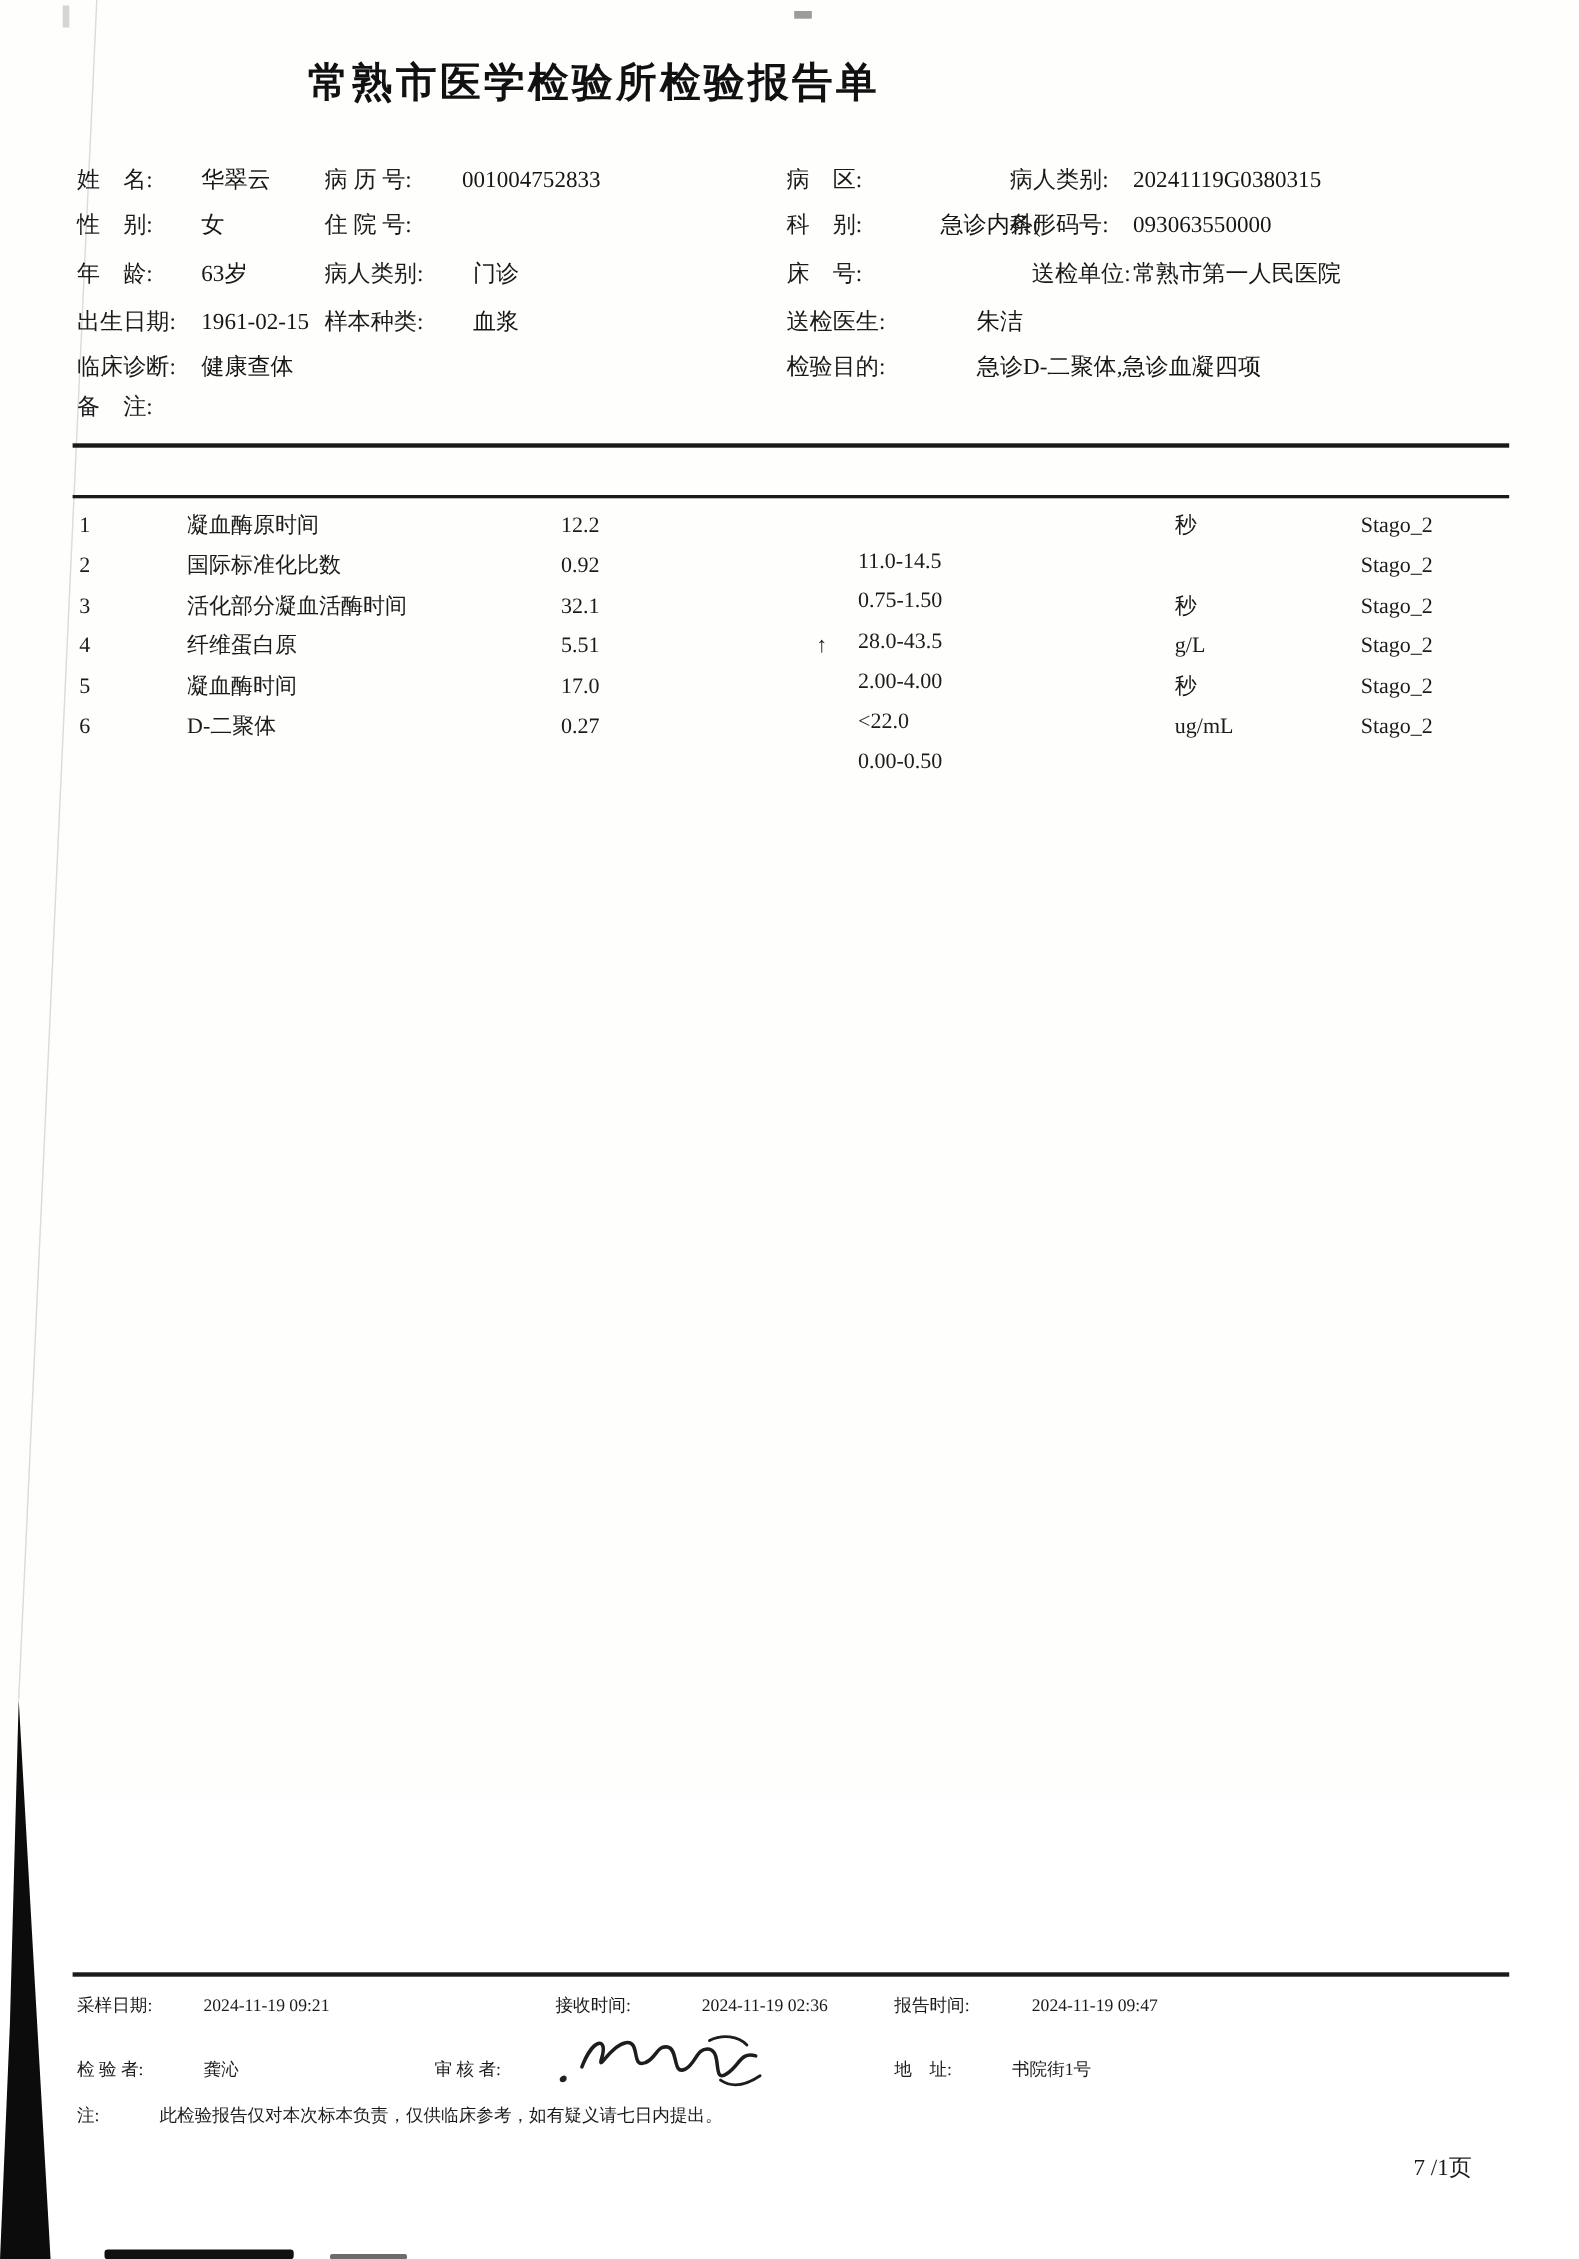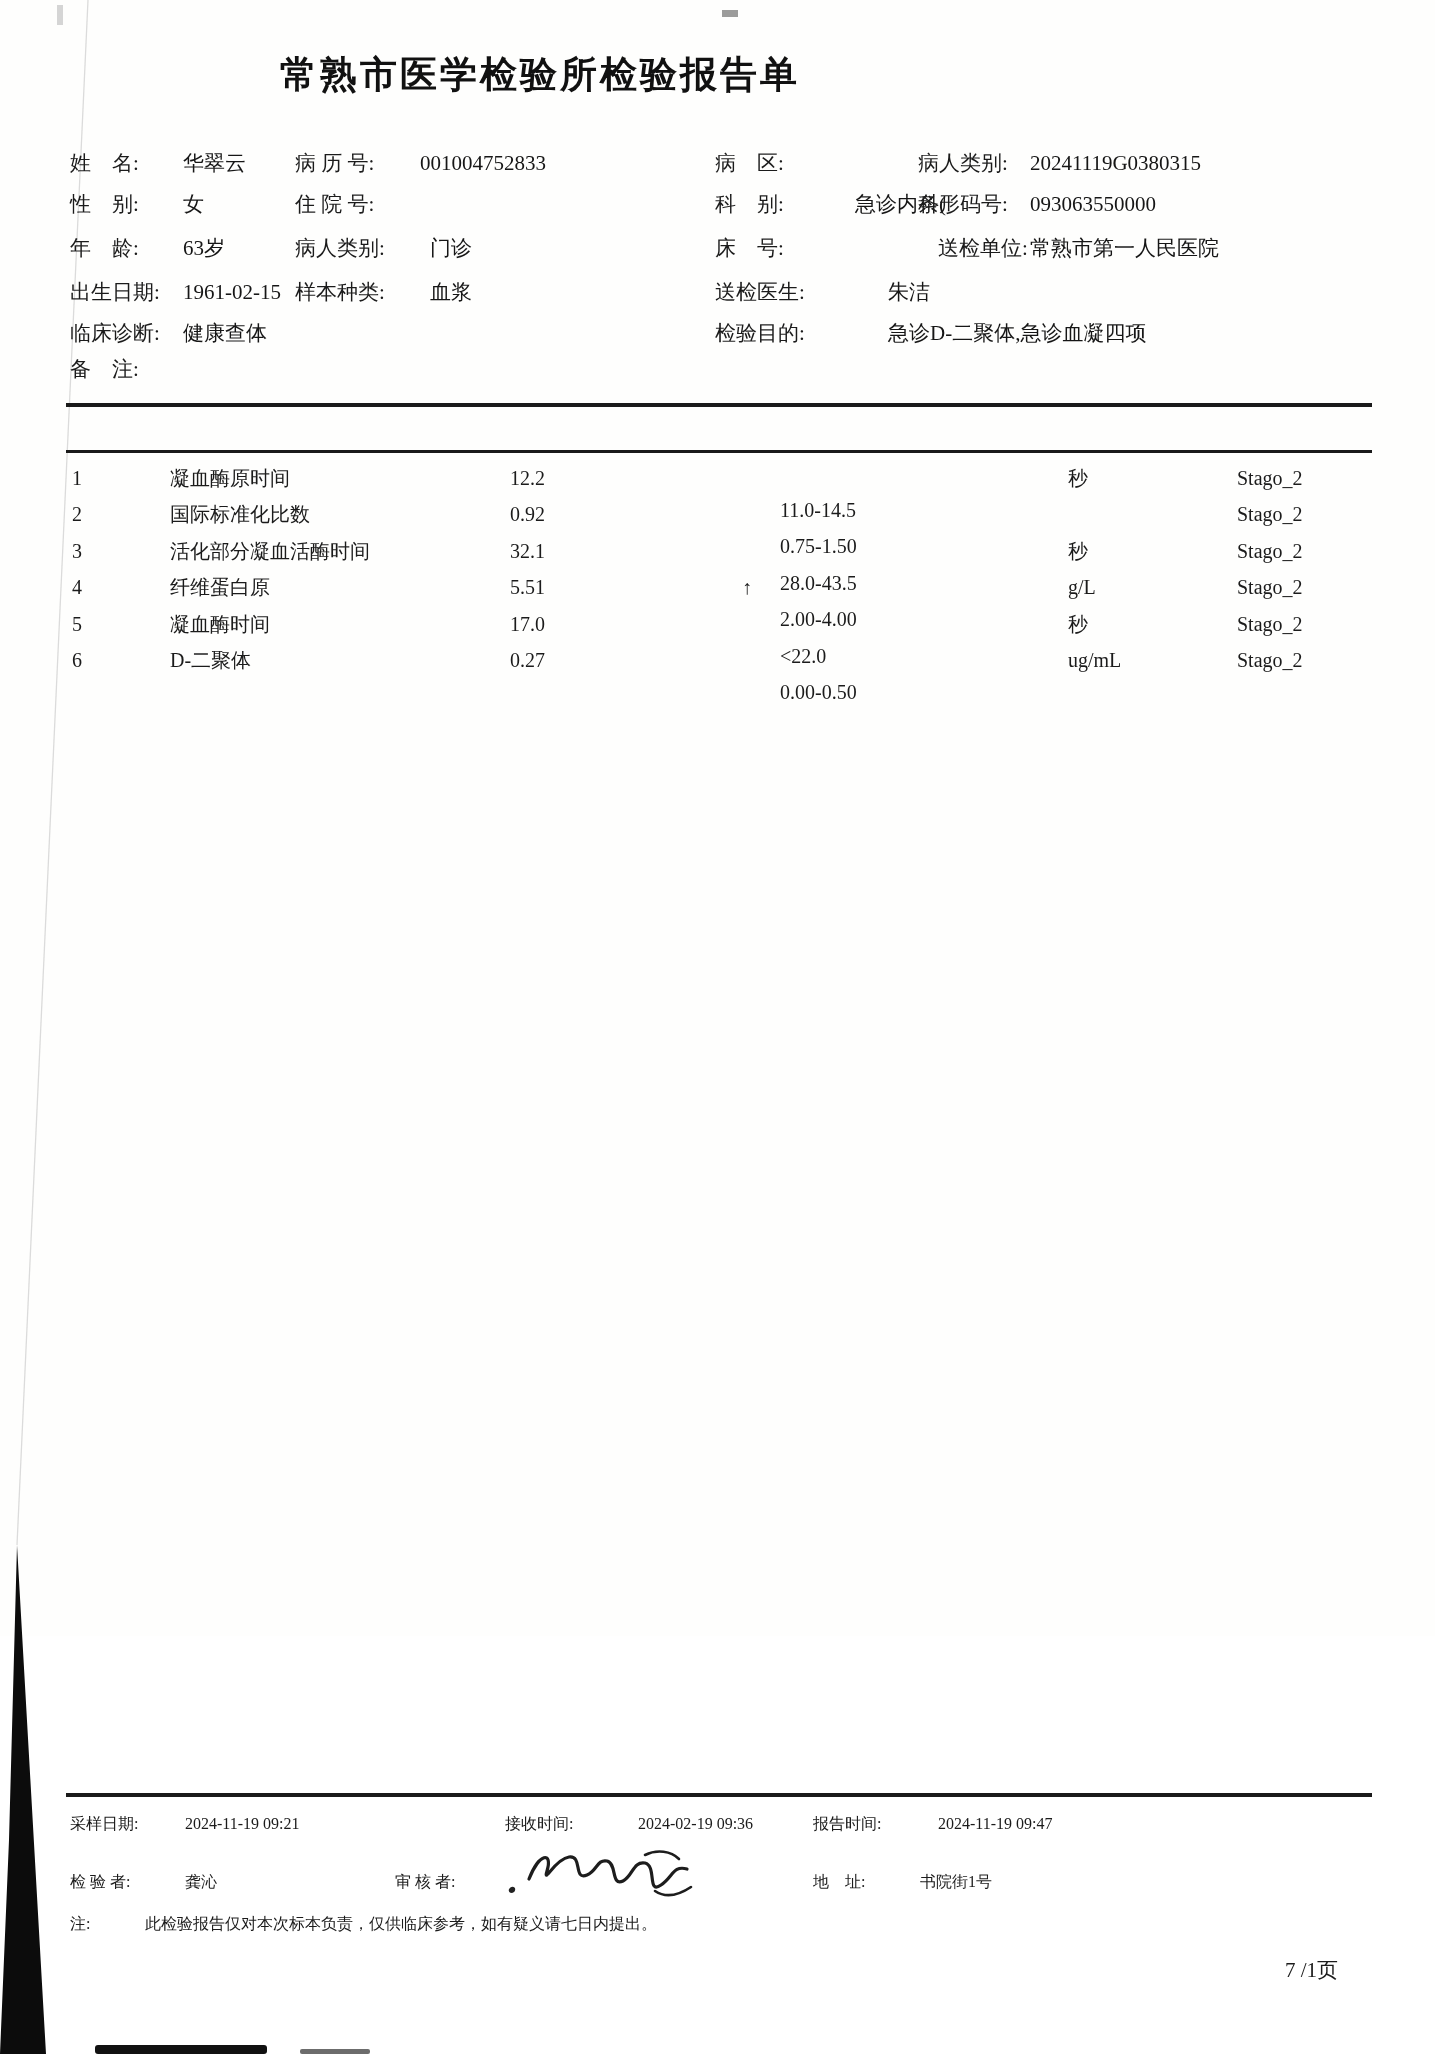--- a/index.html
+++ b/index.html
@@ -159,21 +159,21 @@
     <span class="c-flag"></span>
     <span class="c-ref">0.00-0.50</span>
     <span class="c-unit">ug/mL</span>
     <span class="c-inst">Stago_2</span>
   </div>
 
   <div>
     <span class="foot-lbl" style="left:70px;top:1810px">采样日期:</span>
     <span class="foot-val" style="left:185px;top:1810px">2024-11-19 09:21</span>
     <span class="foot-lbl" style="left:505px;top:1810px">接收时间:</span>
-    <span class="foot-val" style="left:638px;top:1810px">2024-02-19 09:36</span>
+    <span class="foot-val" style="left:638px;top:1810px">2024-11-19 02:36</span>
     <span class="foot-lbl" style="left:813px;top:1810px">报告时间:</span>
     <span class="foot-val" style="left:938px;top:1810px">2024-11-19 09:47</span>
 
     <span class="foot-lbl" style="left:70px;top:1868px">检 验 者:</span>
     <span class="foot-val" style="left:185px;top:1868px">龚沁</span>
     <span class="foot-lbl" style="left:395px;top:1868px">审 核 者:</span>
 
     <svg class="signature" viewBox="0 0 210 88" xmlns="http://www.w3.org/2000/svg">
       <path d="M14,56 q3,-4 6,-1 q1,4 -3,5 q-4,0 -3,-4 Z" fill="#222"></path>
       <path d="M34,46 C44,20 58,18 52,38 C48,52 60,26 74,24 C88,22 78,48 92,42 C102,38 102,26 112,28 C122,30 116,54 128,48 C138,43 138,28 150,30 C162,33 152,62 166,52 C178,44 178,32 192,36" stroke="#1d1d1d" stroke-width="3.2" fill="none" stroke-linecap="round"></path>

